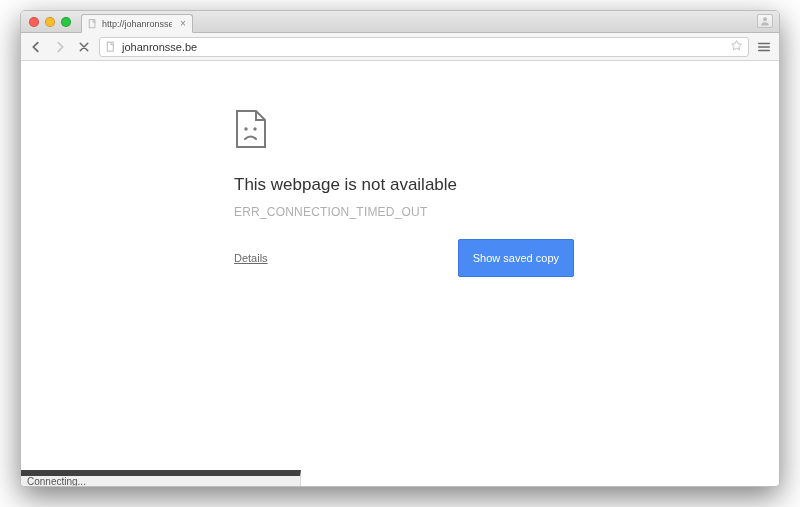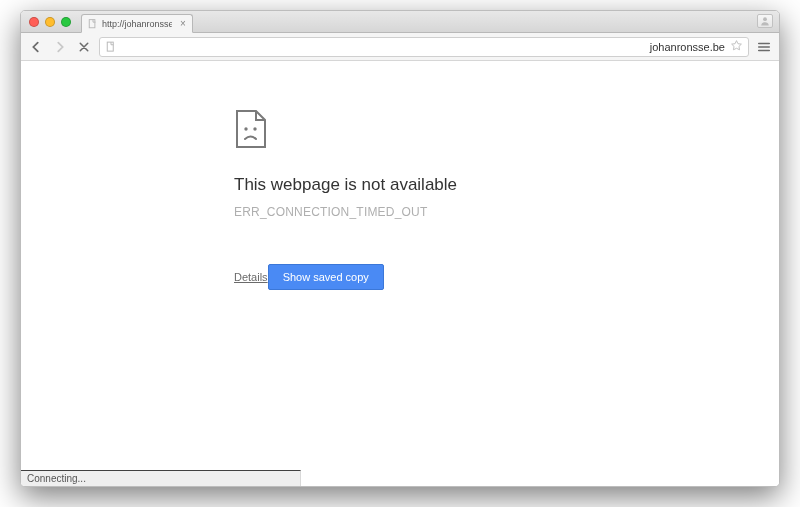--- a/index.html
+++ b/index.html
@@ -86,21 +86,21 @@
     border: 1px solid #cfcfcf;
     border-radius: 3px;
     display: flex;
     align-items: center;
     padding: 0 5px;
     gap: 5px;
     font-size: 11px;
     color: #333;
   }
   .page-icon { width: 12px; height: 12px; flex-shrink: 0; }
-  .omnibox .url { flex: 1; text-align: right; }
+  .omnibox .url { flex: 1; }
   .star { color: #b9b9b9; }
 
   .hamburger {
     width: 18px; height: 18px;
     display:flex; align-items:center; justify-content:center;
     color:#6b6b6b;
   }
 
   
   .viewport {
@@ -113,48 +113,49 @@
     left: 213px;
     top: 48px;
     width: 340px;
     color: #333;
   }
   .sad-page { margin-bottom: 22px; }
   .err-heading { font-size: 17px; font-weight: 400; color: #333; margin-bottom: 10px; }
   .err-code    { font-size: 12px; color: #afafaf; letter-spacing: 0.2px; }
 
   .err-actions {
-    margin-top: 45px;
-    display: flex;
-    align-items: center;
+    margin-top: 20px;
+    display: flex;
+    align-items: center;
+    justify-content: space-between;
   }
   .details-link {
     font-size: 11px;
     color: #6a6a6a;
     text-decoration: underline;
     cursor: pointer;
   }
   .show-saved {
     background: #4a8af4;
     color: #fff;
     border: 1px solid #3b77d8;
     font-size: 11px;
-    padding: 6px 14px;
+    padding: 12px 14px;
     border-radius: 2px;
     cursor: pointer;
   }
 
   
   .statusbar {
     position: absolute;
     left: 0; bottom: 0;
     height: 16px;
     min-width: 280px;
     background: #efefef;
-    border-top: 1px solid #404040;
+    border-top: 6px solid #404040;
     border-right: 1px solid #d9d9d9;
     font-size: 10px;
     color: #555;
     display: flex; align-items: center;
     padding: 0 6px;
   }
 </style>
 </head>
 <body>
 

